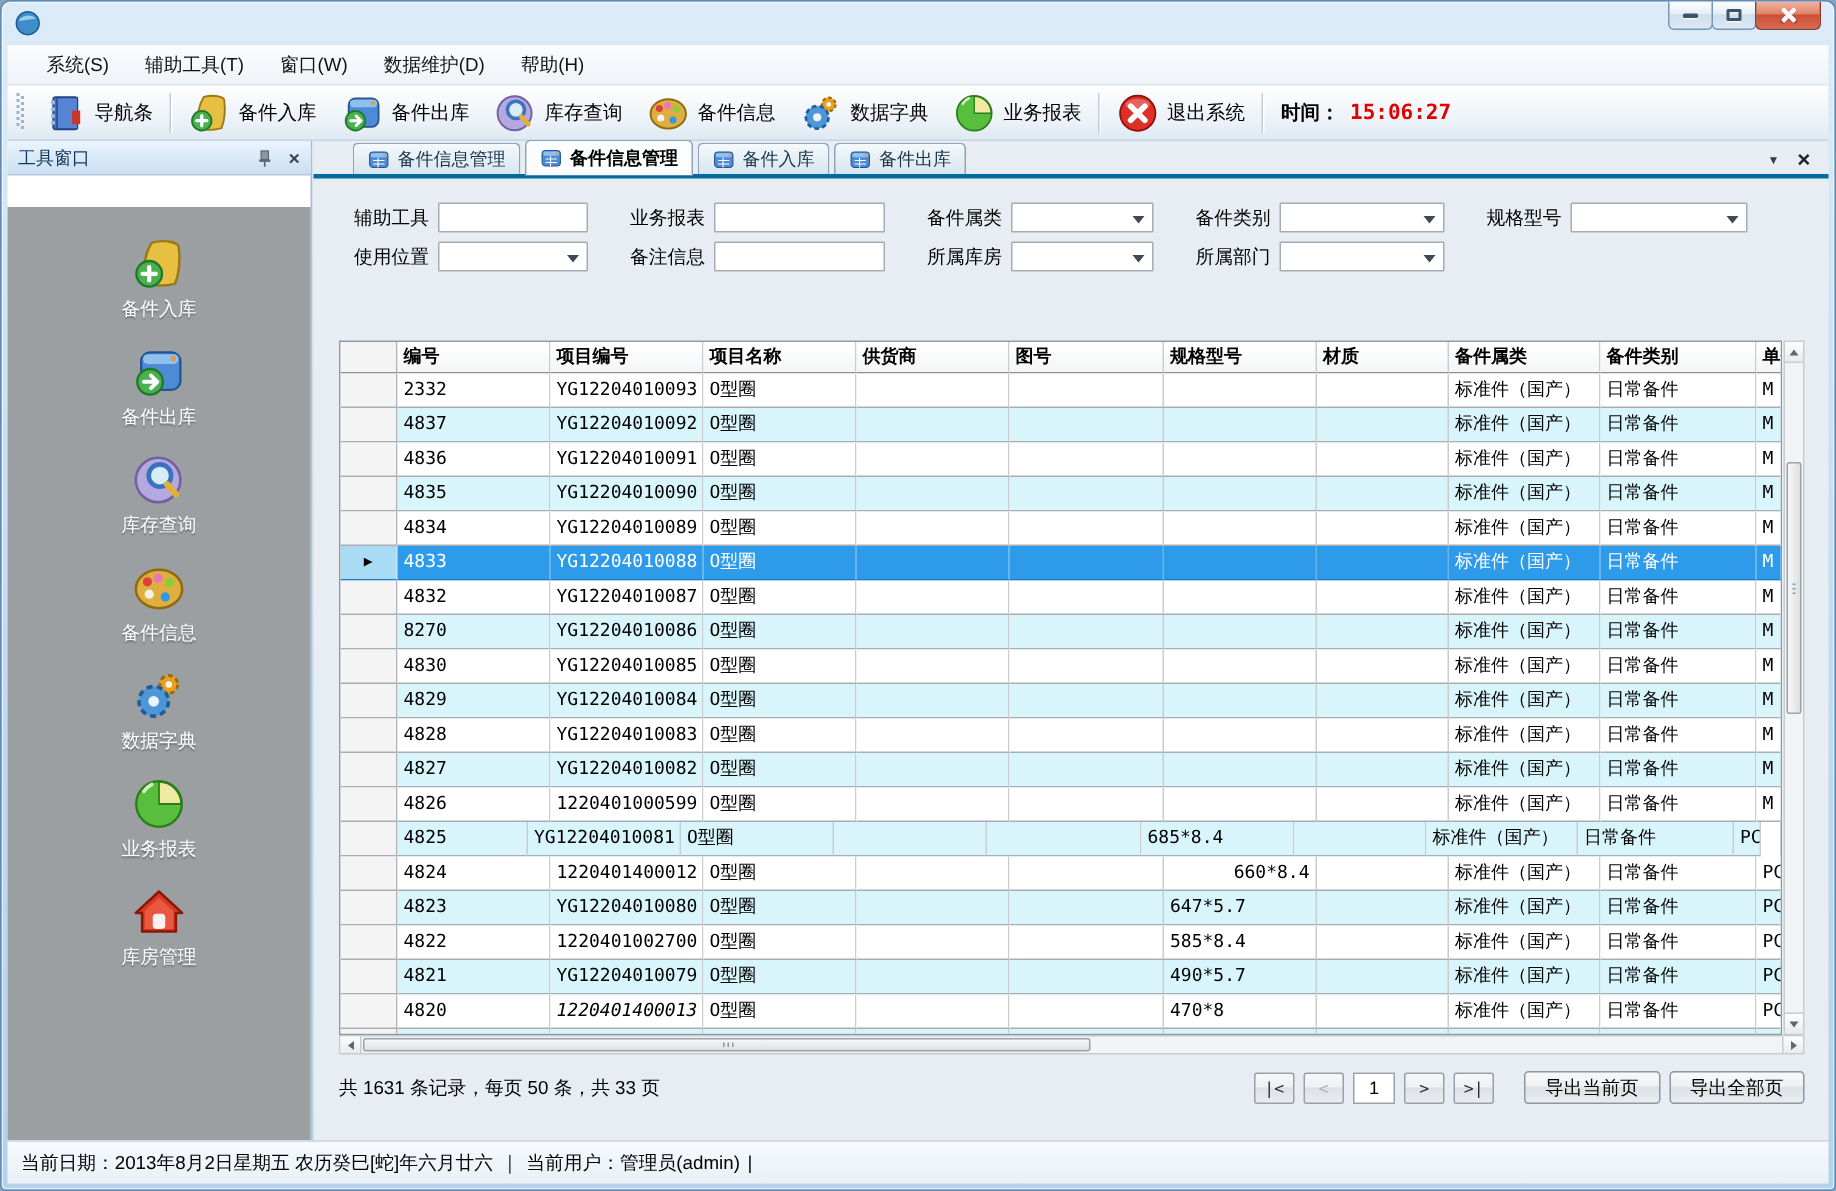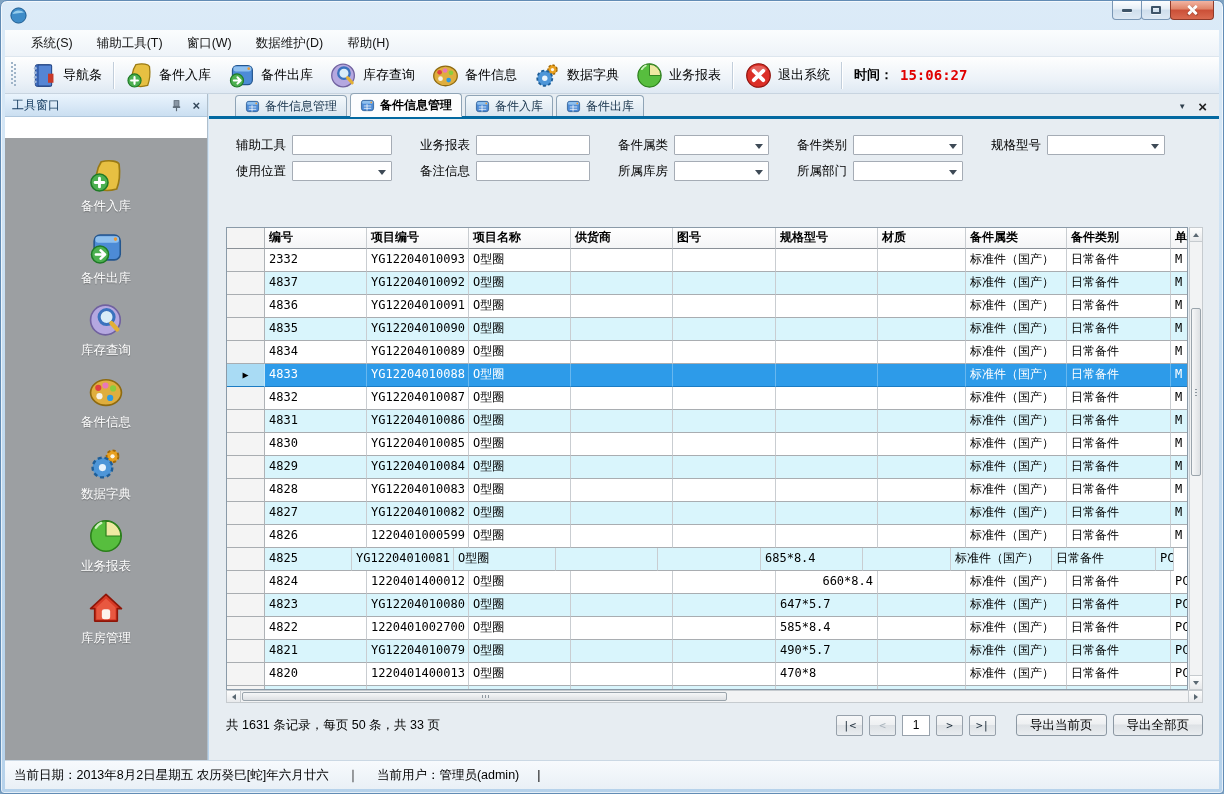--- a/index.html
+++ b/index.html
@@ -112,21 +112,21 @@
   
   .pagebar { position:absolute; left:17px; top:616px; width:977px; height:30px; display:flex; align-items:center; }
   .pg-summary { font-size:12.5px; color:#000; }
   .pg-controls { margin-left:auto; display:flex; align-items:center; gap:6px; }
   .pg-btn { width:27px; height:21px; padding:0; font-size:11px; font-family:"DejaVu Sans Mono",monospace; display:inline-flex; align-items:center; justify-content:center; background:linear-gradient(#F7F8F9,#EEF0F2 45%,#DDE1E5 50%,#E9EDF0); border:1px solid #97A1AB; border-radius:2px; color:#1A2A38; }
   .pg-btn.disabled { color:#A7B2BB; }
   .pg-page { width:28px; height:21px; background:#fff; border:1px solid #98A2AC; text-align:center; line-height:19px; font-size:12px; }
   .pg-export { margin-left:14px; }
 
   
-  .statusbar { position:absolute; left:4px; right:4px; bottom:4px; height:29px; background:linear-gradient(#F7FAFD,#E9F0F6); border-top:1px solid #CBD8E4; display:flex; align-items:center; padding-left:9px; font-size:12.5px; color:#000; gap:18px; }
+  .statusbar { position:absolute; left:4px; right:4px; bottom:4px; height:29px; background:linear-gradient(#F7FAFD,#E9F0F6); border-top:1px solid #CBD8E4; display:flex; align-items:center; padding-left:9px; font-size:12.5px; color:#000; gap:5px; }
 </style>
 </head>
 <body>
 
 <div class="window">
 
   <div class="titlebar">
     <span class="app-icon" id="app-icon-slot"><span class="icon"><svg viewBox="0 0 17 17">
             <circle cx="8.5" cy="8.5" r="7.6" fill="#3E8CC8" stroke="#1A5A90"></circle>
             <path d="M2.5 7 a6.5 5 0 0 1 11.5 -1.5" fill="#A6D8F2" opacity="0.85"></path>
@@ -548,21 +548,21 @@
                 <div class="gcell" style="width: 102px;"></div>
                 <div class="gcell" style="width: 103px;"></div>
                 <div class="gcell" style="width: 102px;"></div>
                 <div class="gcell" style="width: 88px;"></div>
                 <div class="gcell" style="width: 101px;">标准件（国产）</div>
                 <div class="gcell" style="width: 104px;">日常备件</div>
                 <div class="gcell" style="width: 18px;">M</div>
               </div>
               <div class="grow alt">
                 <div class="gcell gsel" style="width: 38px;"></div>
-                <div class="gcell" style="width: 102px;">4831</div>
+                <div class="gcell" style="width: 102px;">8270</div>
                 <div class="gcell" style="width: 102px;">YG12204010086</div>
                 <div class="gcell" style="width: 102px;">O型圈</div>
                 <div class="gcell" style="width: 102px;"></div>
                 <div class="gcell" style="width: 103px;"></div>
                 <div class="gcell" style="width: 102px;"></div>
                 <div class="gcell" style="width: 88px;"></div>
                 <div class="gcell" style="width: 101px;">标准件（国产）</div>
                 <div class="gcell" style="width: 104px;">日常备件</div>
                 <div class="gcell" style="width: 18px;">M</div>
               </div>
@@ -692,21 +692,21 @@
                 <div class="gcell" style="width: 103px;"></div>
                 <div class="gcell" style="width: 102px;">490*5.7</div>
                 <div class="gcell" style="width: 88px;"></div>
                 <div class="gcell" style="width: 101px;">标准件（国产）</div>
                 <div class="gcell" style="width: 104px;">日常备件</div>
                 <div class="gcell" style="width: 18px;">PC</div>
               </div>
               <div class="grow">
                 <div class="gcell gsel" style="width: 38px;"></div>
                 <div class="gcell" style="width: 102px;">4820</div>
-                <div class="gcell" style="width: 102px;">1220401400013</div>
+                <div class="gcell" style="width: 102px; font-style: italic;">1220401400013</div>
                 <div class="gcell" style="width: 102px;">O型圈</div>
                 <div class="gcell" style="width: 102px;"></div>
                 <div class="gcell" style="width: 103px;"></div>
                 <div class="gcell" style="width: 102px;">470*8</div>
                 <div class="gcell" style="width: 88px;"></div>
                 <div class="gcell" style="width: 101px;">标准件（国产）</div>
                 <div class="gcell" style="width: 104px;">日常备件</div>
                 <div class="gcell" style="width: 18px;">PC</div>
               </div>
               <div class="grow alt partial">

